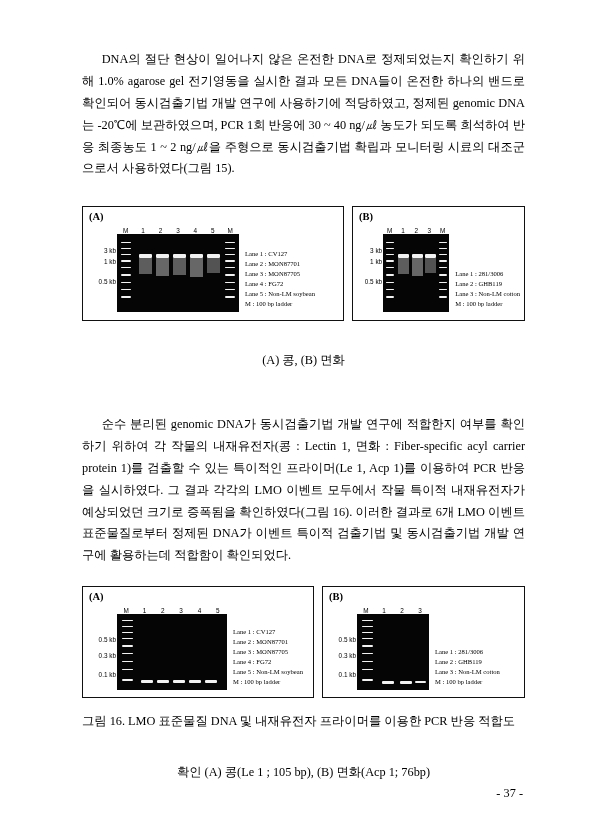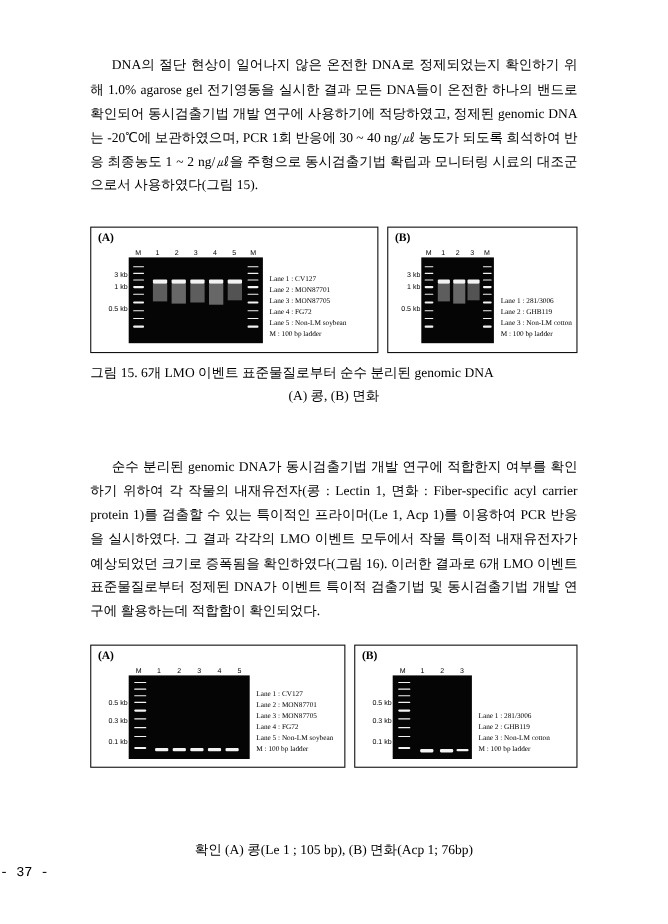--- a/index.html
+++ b/index.html
@@ -116,24 +116,23 @@
     width: 443px;
     font-size: 12.3px;
     line-height: 1.7;
   }
   .caption.center { text-align: center; }
 
   .page-number {
     position: absolute;
     left: 0;
     width: 523px;
-    text-align: left;
+    text-align: right;
     font-size: 12.3px;
     top: 786px;
-    font-family: Liberation Mono, monospace;
   }
 </style>
 </head>
 <body>
 
 <div class="page">
 
   <div class="body-text p1 indent">DNA의 절단 현상이 일어나지 않은 온전한 DNA로 정제되었는지 확인하기 위해 1.0% agarose gel 전기영동을 실시한 결과 모든 DNA들이 온전한 하나의 밴드로 확인되어 동시검출기법 개발 연구에 사용하기에 적당하였고, 정제된 genomic DNA는 -20℃에 보관하였으며, PCR 1회 반응에 30 ~ 40 ng/㎕ 농도가 되도록 희석하여 반응 최종농도 1 ~ 2 ng/㎕을 주형으로 동시검출기법 확립과 모니터링 시료의 대조군으로서 사용하였다(그림 15).</div>
 
   <div class="figure-block" style="top: 206px;">
@@ -252,21 +251,20 @@
             <div>Lane 2 : GHB119</div>
             <div>Lane 3 : Non-LM cotton</div>
             <div>M : 100 bp ladder</div>
           </div>
         </div>
       </div>
 
     </div>
   </div>
 
-  <div class="caption" style="top: 329px;">그림 15. 6개 LMO 이벤트 표준물질로부터 순수 분리된 genomic DNA</div>
   <div class="caption center" style="top: 350px;">(A) 콩, (B) 면화</div>
 
 
   <div class="body-text indent" style="top: 414px;">순수 분리된 genomic DNA가 동시검출기법 개발 연구에 적합한지 여부를 확인하기 위하여 각 작물의 내재유전자(콩 : Lectin 1, 면화 : Fiber-specific acyl carrier protein 1)를 검출할 수 있는 특이적인 프라이머(Le 1, Acp 1)를 이용하여 PCR 반응을 실시하였다. 그 결과 각각의 LMO 이벤트 모두에서 작물 특이적 내재유전자가 예상되었던 크기로 증폭됨을 확인하였다(그림 16). 이러한 결과로 6개 LMO 이벤트 표준물질로부터 정제된 DNA가 이벤트 특이적 검출기법 및 동시검출기법 개발 연구에 활용하는데 적합함이 확인되었다.</div>
 
   <div class="figure-block" style="top: 586px;">
     <div class="gel-row">
 
       <div class="gel-panel" style="width: 232px; height: 112px;">
         <div class="panel-label">(A)</div>
@@ -351,17 +349,18 @@
             <div>Lane 2 : GHB119</div>
             <div>Lane 3 : Non-LM cotton</div>
             <div>M : 100 bp ladder</div>
           </div>
         </div>
       </div>
 
     </div>
   </div>
 
+  <div class="caption" style="top: 711px;">그림 16. LMO 표준물질 DNA 및 내재유전자 프라이머를 이용한 PCR 반응 적합도</div>
   <div class="caption center" style="top: 732px; margin-top: 30px;">확인 (A) 콩(Le 1 ; 105 bp), (B) 면화(Acp 1; 76bp)</div>
 
   <div class="page-number">- 37 -</div>
 
 </div>
 
 </body></html>

